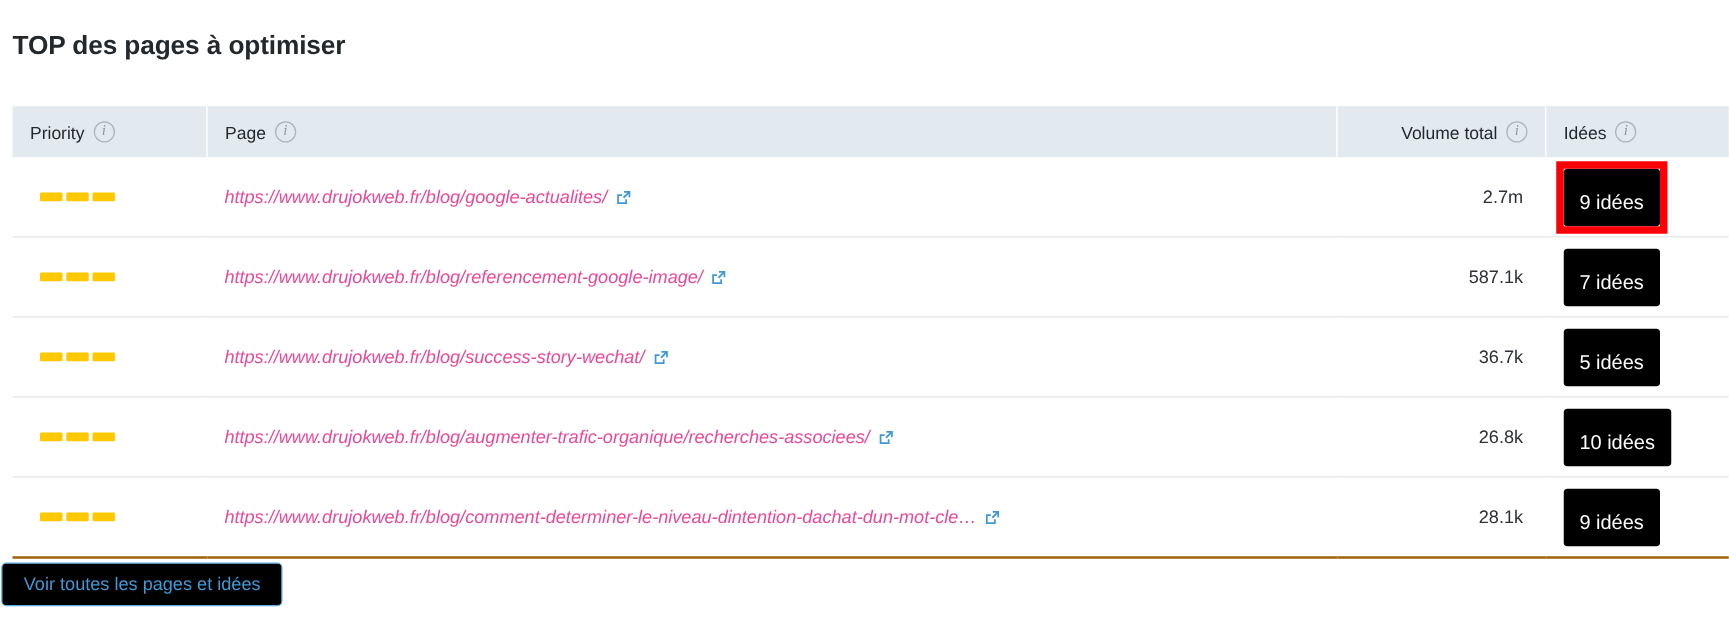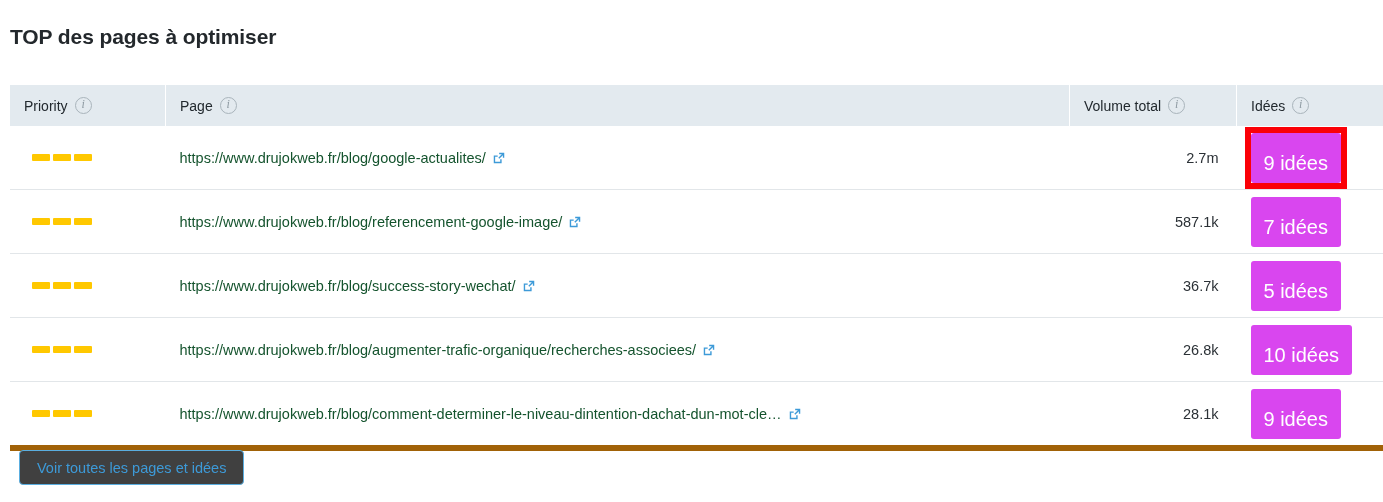--- a/index.html
+++ b/index.html
@@ -51,21 +51,21 @@
     font-size: 14px;
     font-weight: normal;
     color: #22292e;
     vertical-align: middle;
     border-right: 1px solid #ffffff;
     white-space: nowrap;
   }
   thead th:last-child { border-right: none; }
   th.col-priority  { width: 127px; }
   th.col-page      { width: 875px; }
-  th.col-volume    { width: 138px; text-align: left; }
+  th.col-volume    { width: 138px; text-align: right; }
   th.col-idees     { width: 228px; }
 
   .th-inner {
     display: inline-flex;
     align-items: center;
     gap: 7px;
   }
   .col-volume .th-inner { justify-content: flex-end; }
 
   .info-icon {
@@ -92,21 +92,21 @@
   
   tbody td {
     height: 63px;
     padding: 0 14px;
     border-bottom: 1px solid #e2e6e9;
     font-size: 14.5px;
     color: #2b3136;
     vertical-align: middle;
     background: #ffffff;
   }
-  tbody tr:last-child td { border-bottom: 6px solid #a16207; }
+  tbody tr:last-child td { border-bottom: 2px solid #a16207; }
 
   td.cell-priority { padding-left: 22px; }
   td.cell-page     { padding-left: 14px; }
   td.cell-volume   { text-align: right; padding-right: 18px; white-space: nowrap; }
   td.cell-idees    { padding-left: 14px; }
 
   
   .priority-bar {
     display: flex;
     gap: 3px;
@@ -122,53 +122,53 @@
   
   .page-link {
     display: inline-flex;
     align-items: center;
     gap: 6px;
     color: #2b3136;
     text-decoration: none;
     font-size: 14.5px;
     white-space: nowrap;
   }
-  .page-link .url-text { color: #14532d; }
+  .page-link .url-text { color: #ec4899; font-style: italic; }
   .ext-icon { flex: none; display: inline-block; line-height: 0; }
 
   
   .idees-badge {
     display: inline-block;
-    background: #d946ef;
+    background: #000000;
     color: #ffffff;
-    font-size: 20px;
+    font-size: 16px;
     line-height: 1;
     padding: 20px 13px 10px 13px;
     border-radius: 3px;
     white-space: nowrap;
   }
   .badge-holder { display: inline-block; position: relative; }
   .badge-holder.highlighted {
     outline: 6px solid #fb0007;
     outline-offset: 0px;
   }
 
   
   .footer-button {
     position: absolute;
-    left: 19px;
+    left: 1px;
     top: 450px;
     display: inline-flex;
     align-items: center;
     justify-content: center;
     height: 33px;
     padding: 0 17px;
     border: 1px solid #5aaee0;
     border-radius: 4px;
-    background: #404040;
+    background: #000000;
     color: #3d9ad8;
     font-size: 14.5px;
     cursor: pointer;
     white-space: nowrap;
   }
 </style>
 </head>
 <body>
 
 <div class="page-title">TOP des pages à optimiser</div>

